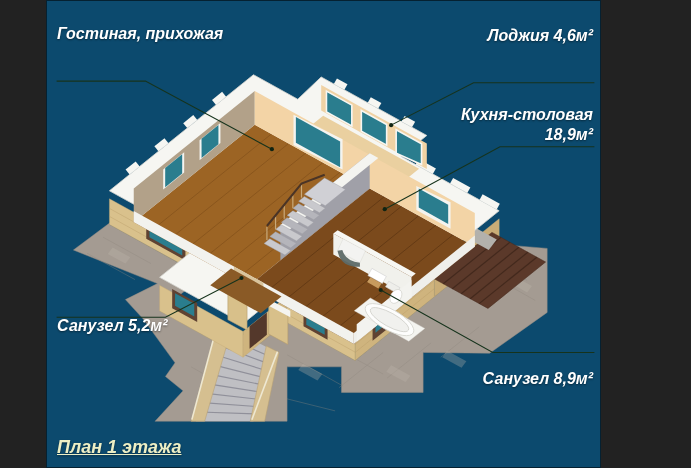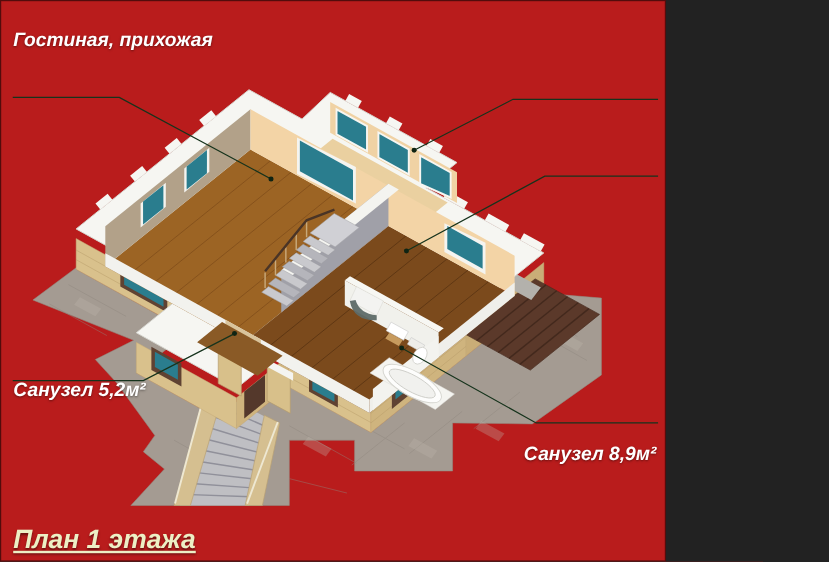--- a/index.html
+++ b/index.html
@@ -1,30 +1,31 @@
 <!DOCTYPE html>
 <html><head>
 <meta charset="utf-8">
 <style>
   html,body{margin:0;padding:0;background:#222;}
   #stage{
     position:relative;width:555px;height:468px;overflow:hidden;
-    background:#b91c1c;border:1px solid rgba(0,0,0,.55);box-sizing:border-box;
+    background:#0c4a6e;border:1px solid rgba(0,0,0,.55);box-sizing:border-box;
     font-family:"Liberation Sans",sans-serif;
+    margin-left:46px;
   }
   #plan-svg{position:absolute;left:0;top:0;width:100%;height:100%;}
   .callout{
     position:absolute;color:#ffffff;font-style:italic;font-weight:bold;
     font-size:16px;line-height:20px;white-space:nowrap;
     text-shadow:0 1px 2px rgba(0,0,0,.45);
   }
   .callout.right{text-align:right;}
   #plan-title{
     position:absolute;left:10px;top:436px;color:#edefc5;
-    font-style:italic;font-weight:bold;font-size:22px;
+    font-style:italic;font-weight:bold;font-size:18px;
     text-decoration:underline;white-space:nowrap;
     text-shadow:0 1px 2px rgba(0,0,0,.45);
   }
 </style>
 </head>
 <body>
 
 <div id="stage">
 
 <svg id="plan-svg" viewBox="0 0 691 468">
@@ -249,21 +250,28 @@
     <circle cx="422" cy="203" r="2.6"></circle>
     <circle cx="243" cy="289" r="2.6"></circle>
     <circle cx="417" cy="304" r="2.6"></circle>
   </g>
 </svg>
 
   <div class="callout" style="left:10px;top:23px;">
     <div>Гостиная, прихожая</div>
   </div>
 
-
+  <div class="callout right" style="right:7px;top:25px;">
+    <div>Лоджия 4,6м²</div>
+  </div>
+
+  <div class="callout right" style="right:7px;top:104px;">
+    <div>Кухня-столовая</div>
+    <div>18,9м²</div>
+  </div>
 
   <div class="callout" style="left:10px;top:315px;">
     <div>Санузел 5,2м²</div>
   </div>
 
   <div class="callout right" style="right:7px;top:368px;">
     <div>Санузел 8,9м²</div>
   </div>
 
   <div id="plan-title">План 1 этажа</div>

